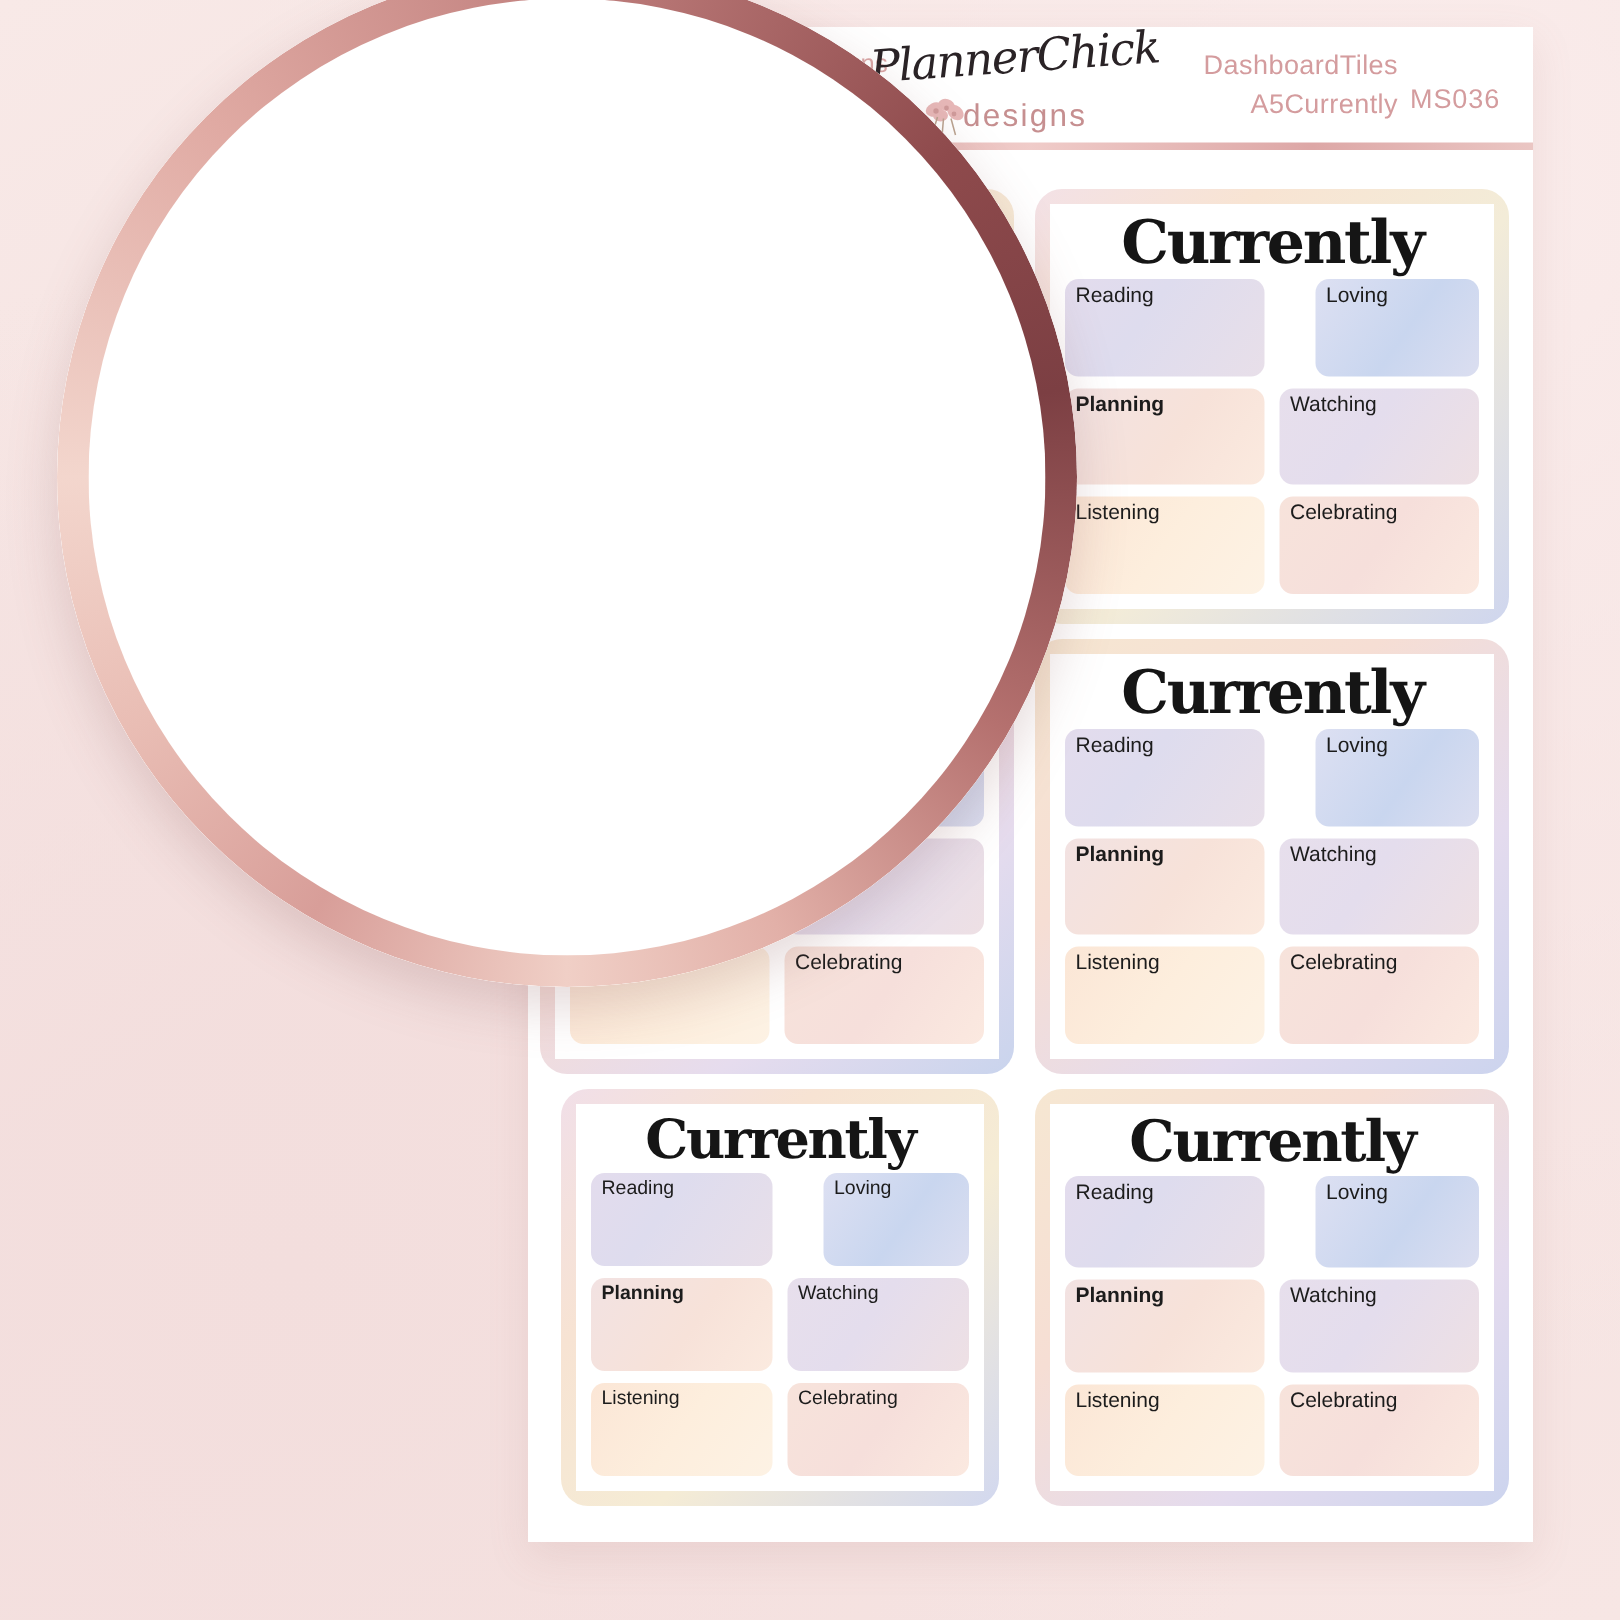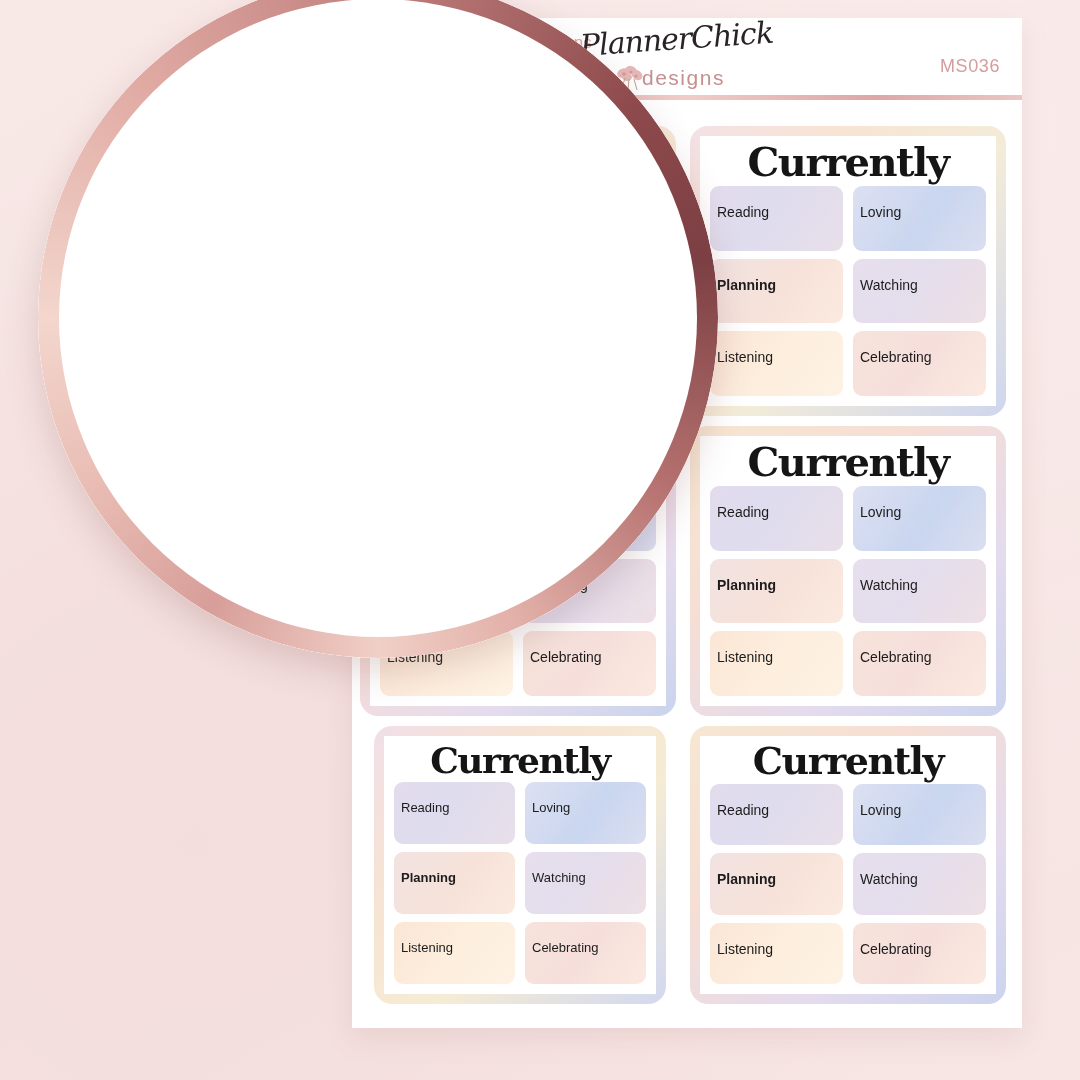--- a/index.html
+++ b/index.html
@@ -97,27 +97,27 @@
     flex:1; display:grid;
     grid-template-columns:1fr 1fr;
     grid-template-rows:1fr 1fr 1fr;
     gap:8px 10px;
     margin-top:4px;
   }
   .slot{
     border-radius:9px; position:relative; overflow:hidden;
   }
   .slot-label{
-    position:absolute; left:7px; top:18px;
+    position:absolute; left:7px; top:2px;
     color:#1c1c1c; white-space:nowrap;
   }
 
   
   .g1{ background:linear-gradient(125deg,#e3dced 0%, #dedcee 40%, #e8dfe9 100%); }
-  .g2{ background:linear-gradient(125deg,#dde0f2 0%, #c9d6ef 55%, #dbdef0 100%); }
+  .g2{ background:linear-gradient(125deg,#dde0f2 0%, #c9d6ef 55%, #dbdef0 100%);margin-left:24px; }
   .g3{ background:linear-gradient(125deg,#f2e2e2 0%, #f7e2d9 55%, #fbeadf 100%);font-weight:bold; }
   .g4{ background:linear-gradient(125deg,#e7dfec 0%, #e4dded 45%, #eee0e4 100%); }
   .g5{ background:linear-gradient(125deg,#fbe6d6 0%, #fdeedd 50%, #fdf2e4 100%); }
   .g6{ background:linear-gradient(125deg,#f7e3db 0%, #f6dfdb 50%, #fbe9e0 100%); }
 
   
   .frameA{ background:linear-gradient(135deg,#efdfe6 0%, #f6e2d4 30%, #f7ead6 55%, #d6d9ef 100%); }
   .frameB{ background:linear-gradient(135deg,#f3e1e6 0%, #f8e4d3 25%, #f3ecd8 55%, #cfd6ee 100%); }
   .frameC{ background:linear-gradient(140deg,#f8e9d2 0%, #f7ddd3 35%, #e6dcee 70%, #c9d4ed 100%); }
   .frameD{ background:linear-gradient(140deg,#f6e7d2 0%, #f6ded4 35%, #e4dbee 70%, #ccd4ee 100%); }
@@ -188,20 +188,24 @@
           </g>
           <g stroke="#b9a28f" stroke-width="1" fill="none">
             <path d="M15 14 L11 27"></path>
               <path d="M19 15 L18 27"></path>
               <path d="M24 15 L27 26"></path>
           </g>
         </svg>
         <div class="logo-sub">designs</div>
       </div>
 
+      <div class="hdr-right">
+        <div>DashboardTiles</div>
+        <div>A5Currently</div>
+      </div>
 
       <div class="hdr-code">MS036</div>
       <div class="hdr-rule"></div>
     </div>
 
     <div class="tiles-area">
 
       <div class="card frameA" style="left:8px;  top:12px;  width:316px; height:290px;">
         <div class="card-inner">
           <div class="card-title" style="font-size:40px;">Currently</div>

